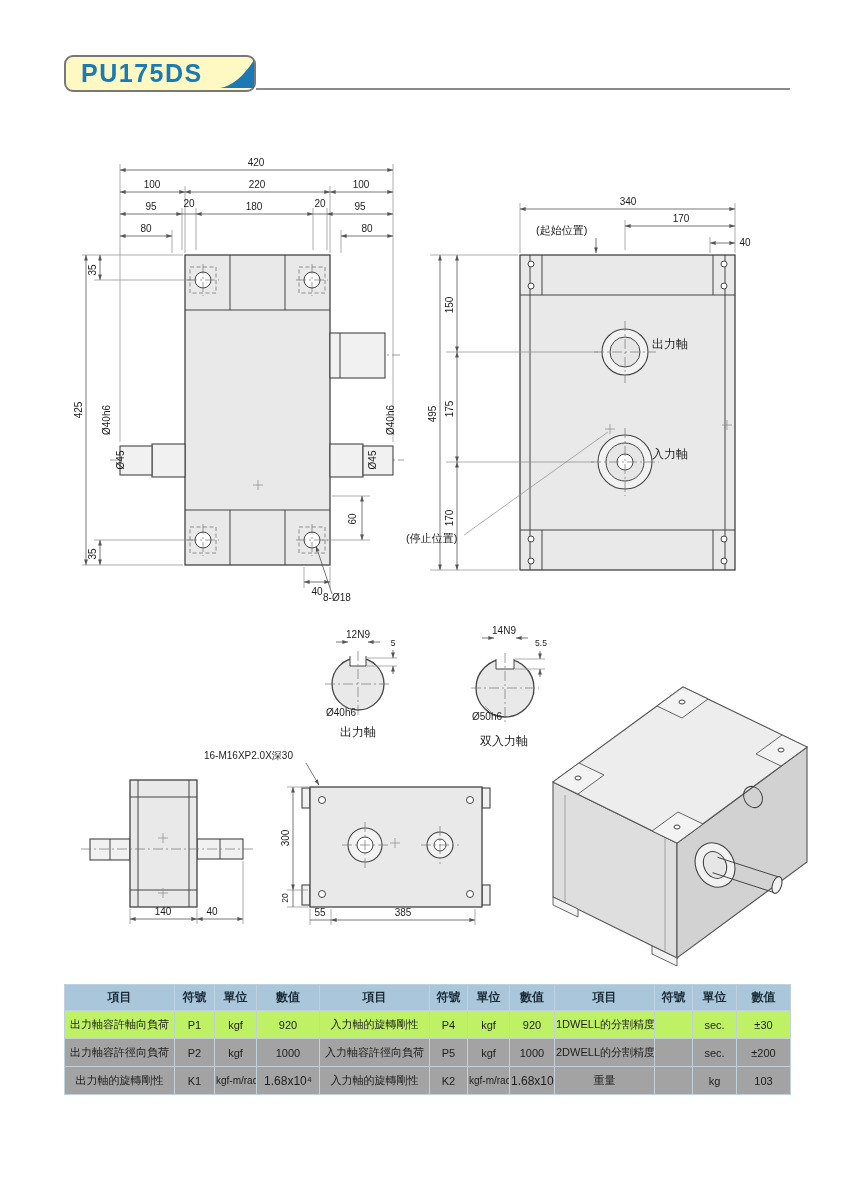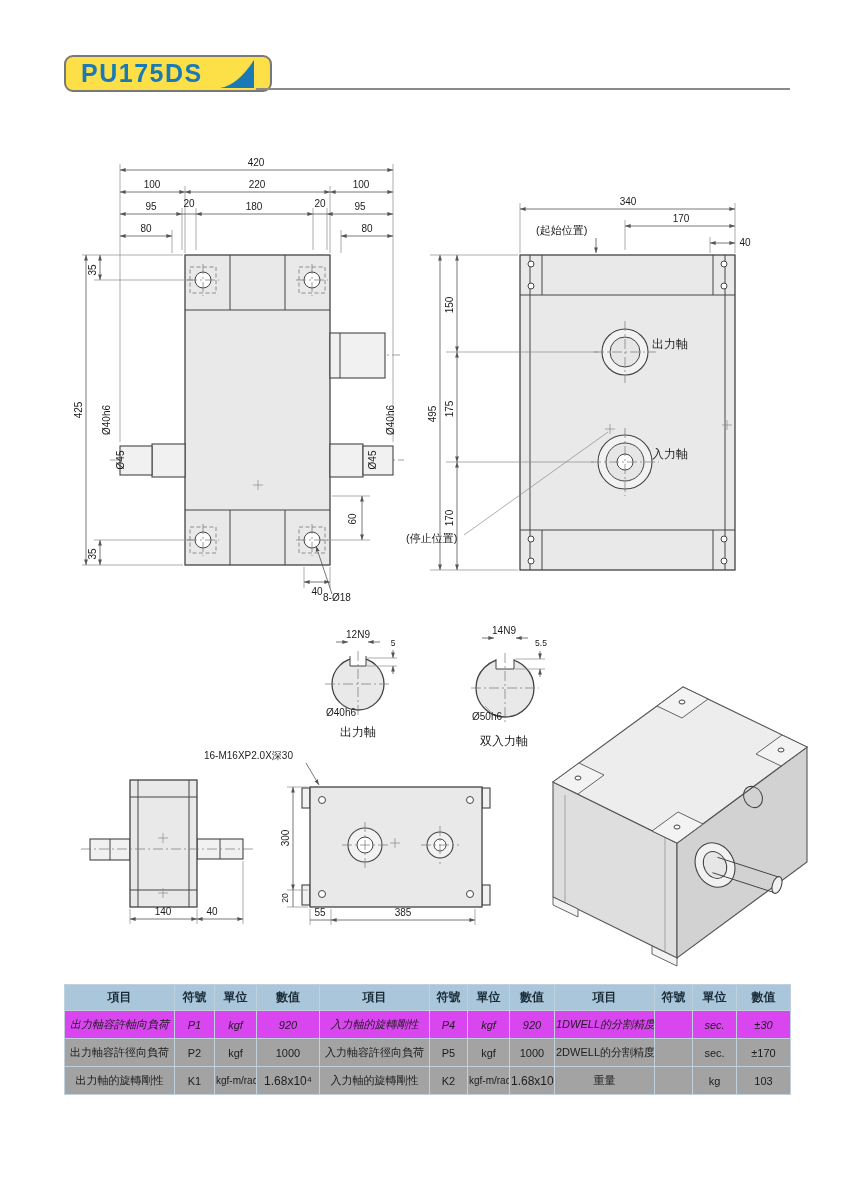--- a/index.html
+++ b/index.html
@@ -2,22 +2,22 @@
 <html><head>
 <meta charset="utf-8">
 <style>
   * { margin:0; padding:0; box-sizing:border-box; }
   html,body { background:#fff; }
   body { width:855px; height:1200px; position:relative; font-family:"Liberation Sans","DejaVu Sans",sans-serif; }
   .page { position:absolute; inset:0; background:#ffffff; overflow:hidden; }
   .abs { position:absolute; }
 
   
-  .hdr-box { position:absolute; left:64px; top:55px; width:208px; height:37px; border:2.5px solid #787878;
-             border-radius:9px; background:#fde047; display:flex; align-items:center; padding-left:15px; }
+  .hdr-box { position:absolute; left:64px; top:55px; width:192px; height:37px; border:2.5px solid #787878;
+             border-radius:9px; background:#fef9c3; display:flex; align-items:center; padding-left:15px; }
   .hdr-title { color:#1b7ab5; font-size:25px; font-weight:bold; letter-spacing:1.5px; }
   .hdr-swoosh { position:absolute; left:218px; top:58px; }
   .hdr-line { position:absolute; left:256px; top:88px; width:534px; height:2px; background:#8a8a8a; }
 
   
   svg text { font-family:"Liberation Sans","DejaVu Sans",sans-serif; fill:#1c1c1c; }
   .dimtext { font-size:10px; text-anchor:middle; }
   .dimsm   { font-size:8.5px; text-anchor:middle; }
   .cntext  { font-size:12px; }
   .note    { font-size:10px; }
@@ -35,21 +35,21 @@
   .iso-top   { fill:#ededed; stroke:#555; stroke-width:1.1; }
   .iso-front { fill:#dedede; stroke:#555; stroke-width:1.1; }
   .iso-right { fill:#d2d2d2; stroke:#555; stroke-width:1.1; }
   .iso-block { fill:#f3f3f3; stroke:#555; stroke-width:.9; }
 
   
   .spec-table { position:absolute; left:64px; top:984px; width:726px; border-collapse:collapse; table-layout:fixed; }
   .spec-table th, .spec-table td { border:1px solid #c0d0dc; font-size:11px; text-align:center;
        height:28px; padding:0 1px; overflow:hidden; white-space:nowrap; color:#1d1d1d;margin-top:6px; }
   .spec-table th { background:#a9c6da; font-size:12px; font-weight:bold; height:26px; color:#1a2a36; }
-  .spec-table tr.odd  td { background:#d946ef;font-style:italic; }
+  .spec-table tr.odd  td { background:#bef264; }
   .spec-table tr.even td { background:#a3a3a3; }
   .spec-table td.small { font-size:10px; }
   .spec-table td.sup   { font-size:12px; }
 </style>
 </head>
 <body>
 
 <div class="page">
 
   <div class="hdr-box">
@@ -458,21 +458,21 @@
         <td>P2</td>
         <td>kgf</td>
         <td>1000</td>
         <td>入力軸容許徑向負荷</td>
         <td>P5</td>
         <td>kgf</td>
         <td>1000</td>
         <td>2DWELL的分割精度</td>
         <td></td>
         <td>sec.</td>
-        <td>±170</td>
+        <td>±200</td>
       </tr>
       <tr class="even">
         <td>出力軸的旋轉剛性</td>
         <td>K1</td>
         <td class="small">kgf-m/rad</td>
         <td class="sup">1.68x10⁴</td>
         <td>入力軸的旋轉剛性</td>
         <td>K2</td>
         <td class="small">kgf-m/rad</td>
         <td class="sup">1.68x10⁴</td>

